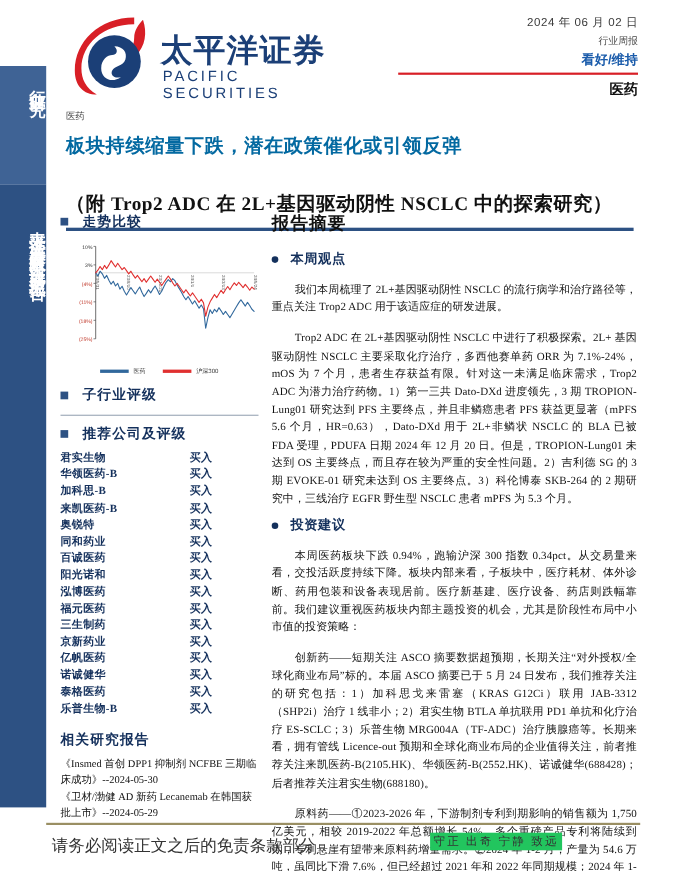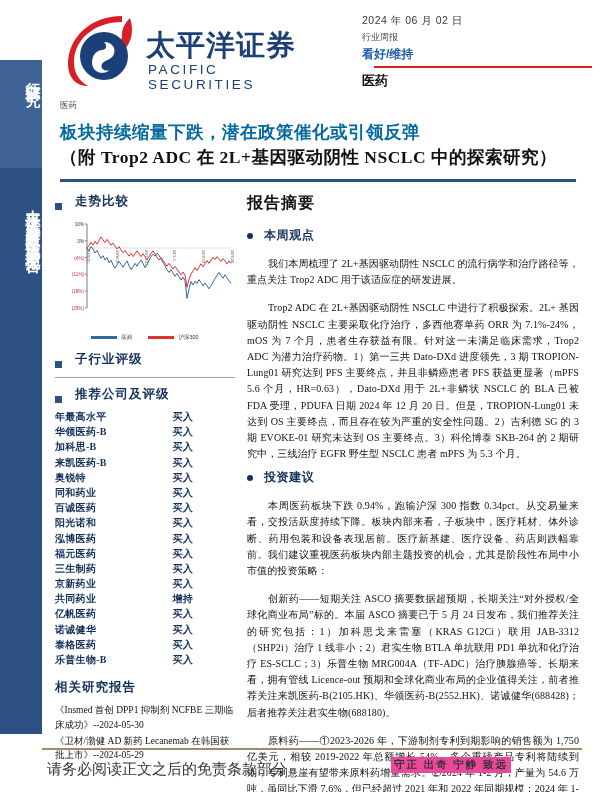--- a/index.html
+++ b/index.html
@@ -42,42 +42,42 @@
     position:absolute;left:86px;top:14px;
     font-size:29px;font-weight:bold;color:#1b3f77;
     letter-spacing:1px;
     font-family:"Liberation Serif","DejaVu Serif",serif;
   }
   .logo-en{
     position:absolute;left:88px;top:50px;
     font-size:13.5px;color:#1b3f77;letter-spacing:2.6px;
     font-family:"Liberation Sans",sans-serif;
   }
-  .hdr-right{position:absolute;right:20px;top:14px;text-align:left;width:230px;}
+  .hdr-right{position:absolute;right:32px;top:14px;text-align:right;width:230px;}
   .hdr-date{font-size:10.5px;color:#3a3a3a;letter-spacing:.5px;
     font-family:"Liberation Sans",sans-serif;}
   .hdr-type{font-size:9px;color:#4a4a4a;margin-top:3px;
     font-family:"Liberation Sans",sans-serif;}
   .hdr-rating{font-size:12px;color:#1b5cab;margin-top:2px;font-weight:bold;
     font-family:"Liberation Sans",sans-serif;}
   .hdr-rule{height:2.2px;background:#d81f26;margin:3px 0 4px auto;width:218px;}
   .hdr-sector{font-size:13px;color:#111;font-weight:bold;
     font-family:"Liberation Sans",sans-serif;}
 
   
   .titlewrap{position:absolute;left:60px;top:100px;width:540px;}
   .kicker{font-size:8.5px;color:#444;margin-bottom:8px;
     font-family:"Liberation Sans",sans-serif;}
   .title1{font-size:17.5px;font-weight:bold;color:#0369a1;letter-spacing:.5px;line-height:1.45;}
-  .title2{font-size:17.5px;font-weight:bold;color:#111;letter-spacing:.5px;line-height:1.45;}
+  .title2{font-size:17.5px;font-weight:bold;color:#111;letter-spacing:.5px;line-height:1.45;margin-top:28px;}
   .title-rule{height:3px;background:#2d5183;margin-top:8px;width:516px;}
 
   
   .leftcol{position:absolute;left:55px;top:193px;width:180px;}
-  .sec-head{display:flex;align-items:flex-end;margin:0 0 6px 0;}
+  .sec-head{display:flex;align-items:center;margin:0 0 6px 0;}
   .sq{width:7px;height:7px;background:#2d5183;display:inline-block;margin-right:13px;}
   .sec-title{font-size:12.5px;font-weight:bold;color:#14305c;letter-spacing:1px;}
   .hr-thin{height:1px;background:#9aa6b5;margin:9px 0 8px 0;}
 
   
   .chartbox{width:178px;height:118px;position:relative;margin:2px 0 4px 2px;}
   .legend{display:flex;justify-content:center;gap:16px;margin-top:-4px;}
   .lg{display:flex;align-items:center;gap:4px;}
   .lg-line{width:26px;height:2.6px;display:inline-block;}
   .lg-txt{font-size:5.5px;color:#333;font-family:"Liberation Sans",sans-serif;}
@@ -101,21 +101,21 @@
   .blk-head{display:flex;align-items:center;margin:7px 0 3px 0;}
   .dot{width:6px;height:6px;border-radius:50%;background:#14305c;display:inline-block;margin-right:11px;}
   .blk-title{font-size:12px;font-weight:bold;color:#14305c;letter-spacing:.6px;}
   .para{font-size:10px;line-height:1.62;color:#111;text-align:justify;text-indent:21px;
     margin:12px 0 1px 0;letter-spacing:.1px;}
 
   
   .foot-rule{position:absolute;left:42px;top:748px;width:540px;height:1.6px;background:#9a8f63;}
   .foot-note{position:absolute;left:47px;top:760px;font-size:15px;color:#333;}
   .foot-slogan{position:absolute;left:391px;top:757px;font-size:10.5px;color:#333;
-    letter-spacing:2px;background:#ec4899;padding:1px 3px;font-weight:bold;}
+    letter-spacing:2px;background:#22c55e;padding:1px 3px;}
 </style>
 </head>
 <body>
 
 <div class="rail">
   <div class="rail-top">
     <div class="rail-txt">行业研究</div>
   </div>
   <div class="rail-bottom">
     <div class="rail-txt">太平洋证券股份有限公司证券研究报告</div>
@@ -199,21 +199,21 @@
   </div>
   <div class="hr-thin"></div>
 
   <div class="sec-head">
     <span class="sq"></span>
     <span class="sec-title">推荐公司及评级</span>
   </div>
 
   <div class="co-table" id="co-table">
       <div class="co-row">
-        <span class="co-name">年最高水平</span>
+        <span class="co-name">君实生物</span>
         <span class="co-rate">买入</span>
       </div>
       <div class="co-row">
         <span class="co-name">华领医药-B</span>
         <span class="co-rate">买入</span>
       </div>
       <div class="co-row">
         <span class="co-name">加科思-B</span>
         <span class="co-rate">买入</span>
       </div>
@@ -245,24 +245,20 @@
         <span class="co-name">福元医药</span>
         <span class="co-rate">买入</span>
       </div>
       <div class="co-row">
         <span class="co-name">三生制药</span>
         <span class="co-rate">买入</span>
       </div>
       <div class="co-row">
         <span class="co-name">京新药业</span>
         <span class="co-rate">买入</span>
-      </div>
-      <div class="co-row">
-        <span class="co-name">共同药业</span>
-        <span class="co-rate">增持</span>
       </div>
       <div class="co-row">
         <span class="co-name">亿帆医药</span>
         <span class="co-rate">买入</span>
       </div>
       <div class="co-row">
         <span class="co-name">诺诚健华</span>
         <span class="co-rate">买入</span>
       </div>
       <div class="co-row">

